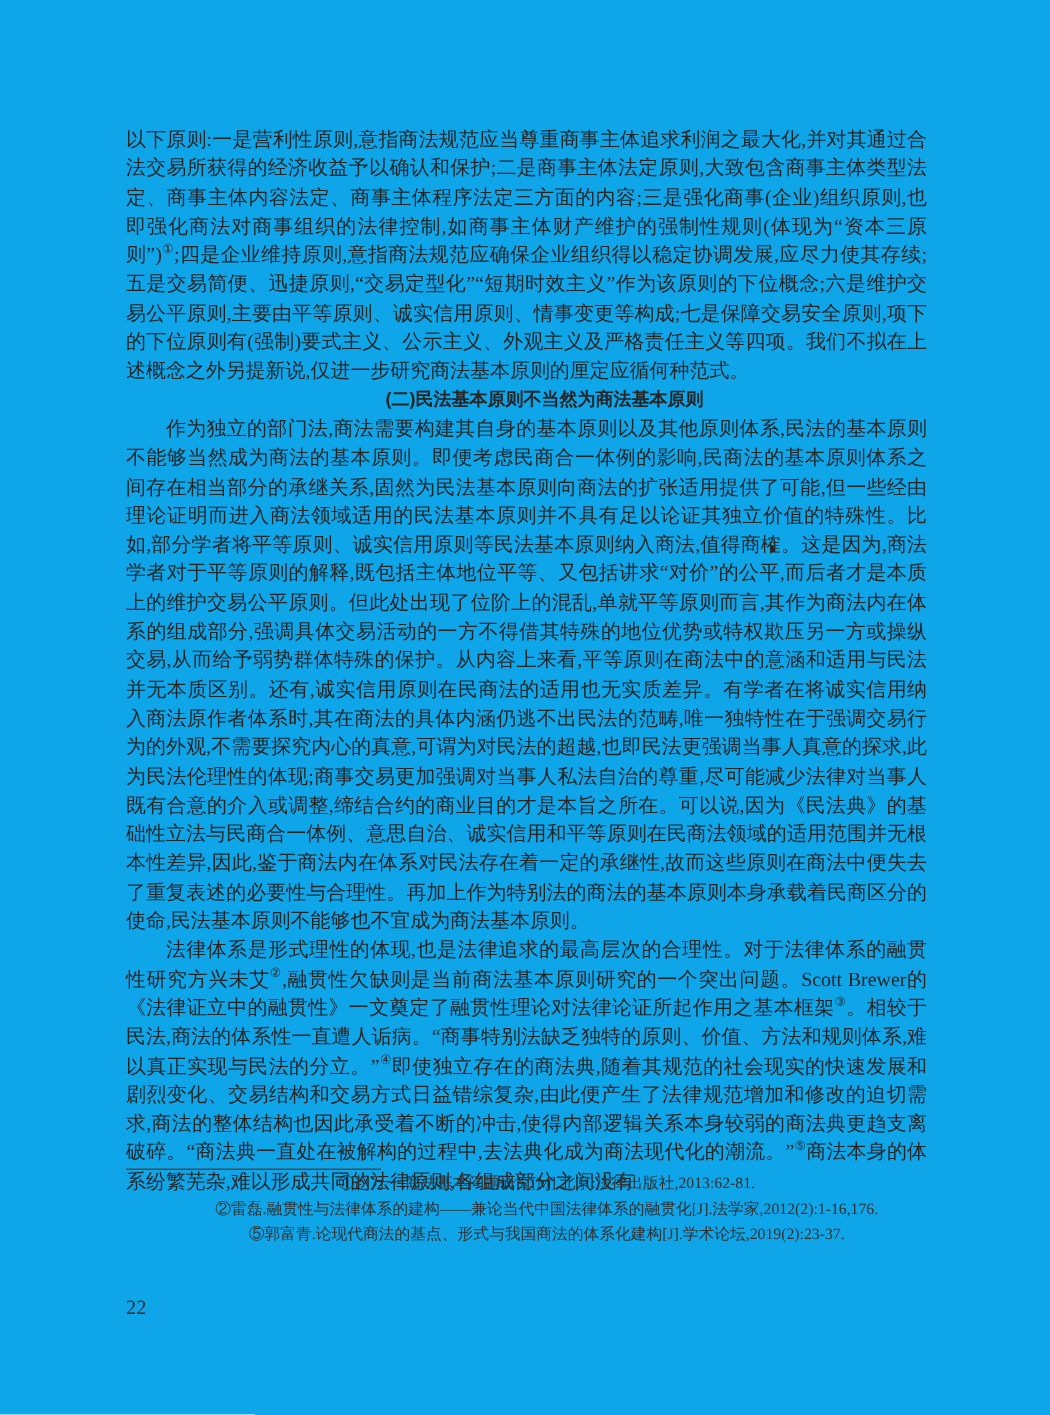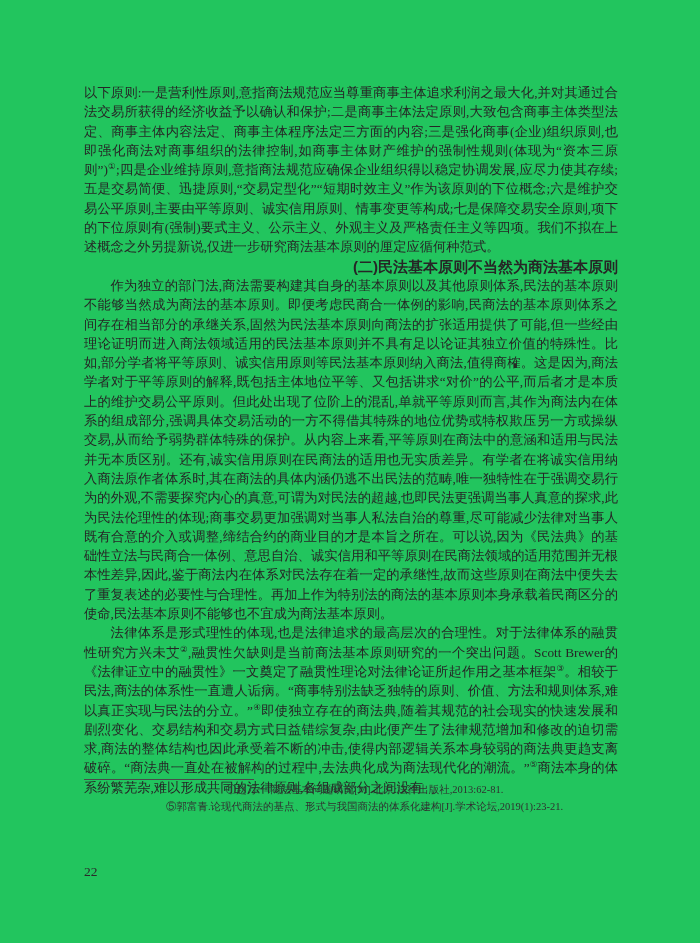--- a/index.html
+++ b/index.html
@@ -4,21 +4,21 @@
 <style>
   html, body {
     margin: 0;
     padding: 0;
     background: #ffffff;
   }
   .page {
     position: relative;
     width: 700px;
     height: 943px;
-    background: #22c55e;
+    background: #0ea5e9;
     overflow: hidden;
     color: #262626;
     font-family: "Liberation Serif", "DejaVu Serif", serif;
   }
   .text-block {
     position: absolute;
     left: 84px;
     top: 83px;
     width: 534px;
     font-size: 13.3px;
@@ -31,24 +31,24 @@
     margin: 0;
     text-indent: 2em;
   }
   .body-p.no-indent {
     text-indent: 0;
   }
   .section-heading {
     margin: 0;
     font-family: "Liberation Sans", "DejaVu Sans", sans-serif;
     font-weight: bold;
-    font-size: 15px;
+    font-size: 12px;
     line-height: 19.3px;
     text-indent: 2em;
-    text-align: right;
+    text-align: center;
   }
   sup.fn-ref {
     font-size: 8.5px;
     line-height: 0;
     vertical-align: super;
   }
   .footnote-rule {
     position: absolute;
     left: 84px;
     top: 779px;
@@ -92,18 +92,19 @@
     <p class="body-p">作为独立的部门法,商法需要构建其自身的基本原则以及其他原则体系,民法的基本原则不能够当然成为商法的基本原则。即便考虑民商合一体例的影响,民商法的基本原则体系之间存在相当部分的承继关系,固然为民法基本原则向商法的扩张适用提供了可能,但一些经由理论证明而进入商法领域适用的民法基本原则并不具有足以论证其独立价值的特殊性。比如,部分学者将平等原则、诚实信用原则等民法基本原则纳入商法,值得商榷。这是因为,商法学者对于平等原则的解释,既包括主体地位平等、又包括讲求“对价”的公平,而后者才是本质上的维护交易公平原则。但此处出现了位阶上的混乱,单就平等原则而言,其作为商法内在体系的组成部分,强调具体交易活动的一方不得借其特殊的地位优势或特权欺压另一方或操纵交易,从而给予弱势群体特殊的保护。从内容上来看,平等原则在商法中的意涵和适用与民法并无本质区别。还有,诚实信用原则在民商法的适用也无实质差异。有学者在将诚实信用纳入商法原作者体系时,其在商法的具体内涵仍逃不出民法的范畴,唯一独特性在于强调交易行为的外观,不需要探究内心的真意,可谓为对民法的超越,也即民法更强调当事人真意的探求,此为民法伦理性的体现;商事交易更加强调对当事人私法自治的尊重,尽可能减少法律对当事人既有合意的介入或调整,缔结合约的商业目的才是本旨之所在。可以说,因为《民法典》的基础性立法与民商合一体例、意思自治、诚实信用和平等原则在民商法领域的适用范围并无根本性差异,因此,鉴于商法内在体系对民法存在着一定的承继性,故而这些原则在商法中便失去了重复表述的必要性与合理性。再加上作为特别法的商法的基本原则本身承载着民商区分的使命,民法基本原则不能够也不宜成为商法基本原则。</p>
 
 
     <p class="body-p">法律体系是形式理性的体现,也是法律追求的最高层次的合理性。对于法律体系的融贯性研究方兴未艾<sup class="fn-ref">②</sup>,融贯性欠缺则是当前商法基本原则研究的一个突出问题。Scott Brewer的《法律证立中的融贯性》一文奠定了融贯性理论对法律论证所起作用之基本框架<sup class="fn-ref">③</sup>。相较于民法,商法的体系性一直遭人诟病。“商事特别法缺乏独特的原则、价值、方法和规则体系,难以真正实现与民法的分立。”<sup class="fn-ref">④</sup>即使独立存在的商法典,随着其规范的社会现实的快速发展和剧烈变化、交易结构和交易方式日益错综复杂,由此便产生了法律规范增加和修改的迫切需求,商法的整体结构也因此承受着不断的冲击,使得内部逻辑关系本身较弱的商法典更趋支离破碎。“商法典一直处在被解构的过程中,去法典化成为商法现代化的潮流。”<sup class="fn-ref">⑤</sup>商法本身的体系纷繁芜杂,难以形成共同的法律原则,各组成部分之间没有</p>
   </div>
 
   <div class="footnote-rule"></div>
 
   <div class="footnotes">
     <div class="footnote">①赵万一.商法基本问题研究[M].北京:法律出版社,2013:62-81.</div>
-    <div class="footnote">⑤郭富青.论现代商法的基点、形式与我国商法的体系化建构[J].学术论坛,2019(1):23-21.</div>
+    <div class="footnote">②雷磊.融贯性与法律体系的建构——兼论当代中国法律体系的融贯化[J].法学家,2012(2):1-16,176.</div>
+    <div class="footnote">⑤郭富青.论现代商法的基点、形式与我国商法的体系化建构[J].学术论坛,2019(2):23-37.</div>
   </div>
 
   <div class="page-number">22</div>
 
 </div>
 
 </body></html>

